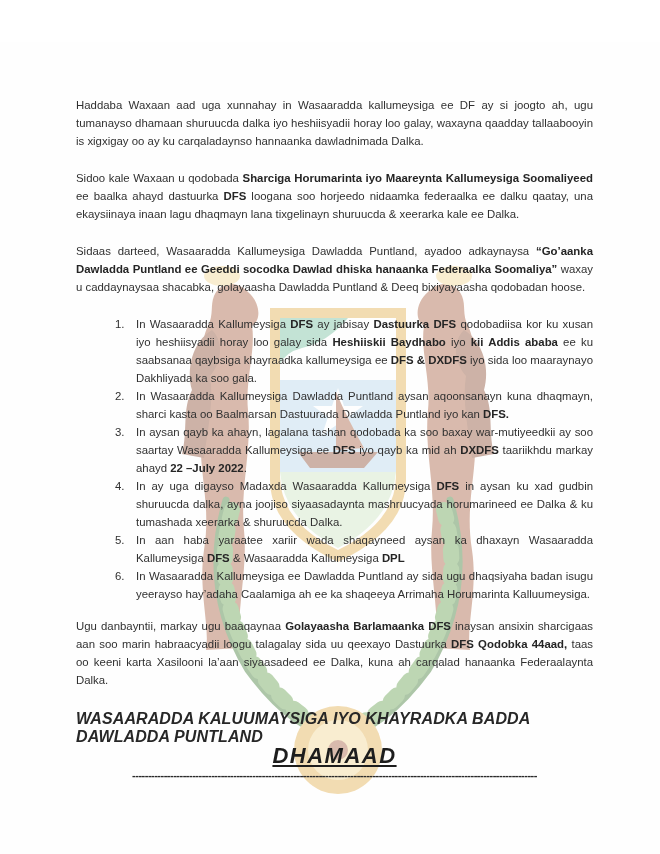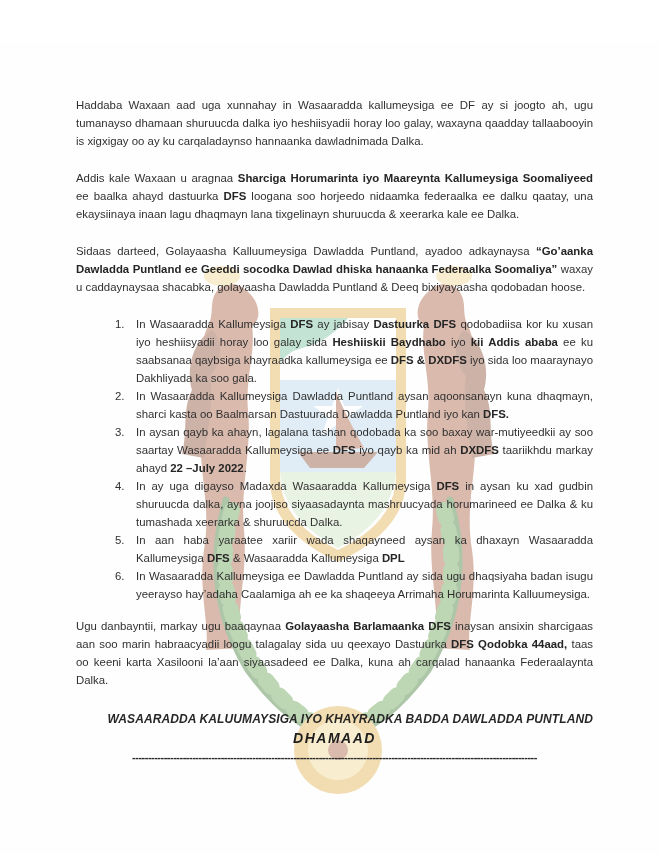--- a/index.html
+++ b/index.html
@@ -30,31 +30,32 @@
   }
   .para{margin:0 0 19px 0;}
   .para b, .list-item b, .closing b{font-weight:bold;color:#252525;}
   .numbered-list{margin:0 0 14px 0;}
   .list-item{display:flex;}
   .list-item .num{flex:none;width:21px;margin-left:39px;text-align:left;}
   .list-item .li-text{flex:1;text-align:justify;}
   .closing{margin:0;}
   .footer{margin-top:21px;}
   .ministry-line{
-    text-align:right;
+    text-align:left;
     font-weight:bold;font-style:italic;
-    font-size:12px;letter-spacing:.1px;
+    font-size:16px;letter-spacing:.1px;
     color:#272727;
   }
   .end-label{
     text-align:center;
     font-weight:bold;font-style:italic;
-    font-size:14px;letter-spacing:1.5px;
+    font-size:22px;letter-spacing:1.5px;
     color:#1d1d1d;
     margin-top:1px;
+    text-decoration:underline;
   }
   .separator{
     width:442px;margin:1px auto 0;
     text-align:center;
     font-size:11px;font-weight:bold;
     letter-spacing:-.5px;
     white-space:nowrap;overflow:hidden;
     color:#2a2a2a;
   }
 </style>
@@ -100,22 +101,22 @@
     <g>
       <circle cx="186" cy="520" r="44" fill="#e2ae4a"></circle>
       <circle cx="186" cy="520" r="30" fill="#f3d892"></circle>
       <circle cx="186" cy="520" r="10" fill="#a85f3e"></circle>
     </g>
   </svg>
 
   <div class="content">
 
     <p class="para"><span>Haddaba Waxaan aad uga xunnahay in Wasaaradda kallumeysiga ee DF ay si joogto ah, ugu tumanayso dhamaan shuruucda dalka iyo heshiisyadii horay loo galay, waxayna qaadday tallaabooyin is xigxigay oo ay ku carqaladaynso hannaanka dawladnimada Dalka.</span></p>
-    <p class="para"><span>Addis kale Waxaan u aragnaa </span><b>Sharciga Horumarinta iyo Maareynta Kallumeysiga Soomaliyeed</b><span> ee baalka ahayd dastuurka </span><b>DFS</b><span> loogana soo horjeedo nidaamka federaalka ee dalku qaatay, una ekaysiinaya inaan lagu dhaqmayn lana tixgelinayn shuruucda &amp; xeerarka kale ee Dalka.</span></p>
-    <p class="para"><span>Sidaas darteed, Golayaasha Kalluumeysiga Dawladda Puntland, ayadoo adkaynaysa </span><b>“Go’aanka Dawladda Puntland ee Geeddi socodka Dawlad dhiska hanaanka Federaalka Soomaliya”</b><span> waxay u caddaynaysaa shacabka, golayaasha Dawladda Puntland &amp; Deeq bixiyayaasha qodobadan hoose.</span></p>
+    <p class="para"><span>Sidoo kale Waxaan u qodobada </span><b>Sharciga Horumarinta iyo Maareynta Kallumeysiga Soomaliyeed</b><span> ee baalka ahayd dastuurka </span><b>DFS</b><span> loogana soo horjeedo nidaamka federaalka ee dalku qaatay, una ekaysiinaya inaan lagu dhaqmayn lana tixgelinayn shuruucda &amp; xeerarka kale ee Dalka.</span></p>
+    <p class="para"><span>Sidaas darteed, Wasaaradda Kallumeysiga Dawladda Puntland, ayadoo adkaynaysa </span><b>“Go’aanka Dawladda Puntland ee Geeddi socodka Dawlad dhiska hanaanka Federaalka Soomaliya”</b><span> waxay u caddaynaysaa shacabka, golayaasha Dawladda Puntland &amp; Deeq bixiyayaasha qodobadan hoose.</span></p>
 
     <div class="numbered-list">
       <div class="list-item">
         <span class="num">1.</span>
         <span class="li-text"><span>In Wasaaradda Kallumeysiga </span><b>DFS</b><span> ay jabisay </span><b>Dastuurka DFS</b><span> qodobadiisa kor ku xusan iyo heshiisyadii horay loo galay sida </span><b>Heshiiskii Baydhabo</b><span> iyo </span><b>kii Addis ababa</b><span> ee ku saabsanaa qaybsiga khayraadka kallumeysiga ee </span><b>DFS &amp; DXDFS</b><span> iyo sida loo maaraynayo Dakhliyada ka soo gala.</span></span>
       </div>
       <div class="list-item">
         <span class="num">2.</span>
         <span class="li-text"><span>In Wasaaradda Kallumeysiga Dawladda Puntland aysan aqoonsanayn kuna dhaqmayn, sharci kasta oo Baalmarsan Dastuurada Dawladda Puntland iyo kan </span><b>DFS.</b></span>
       </div>

